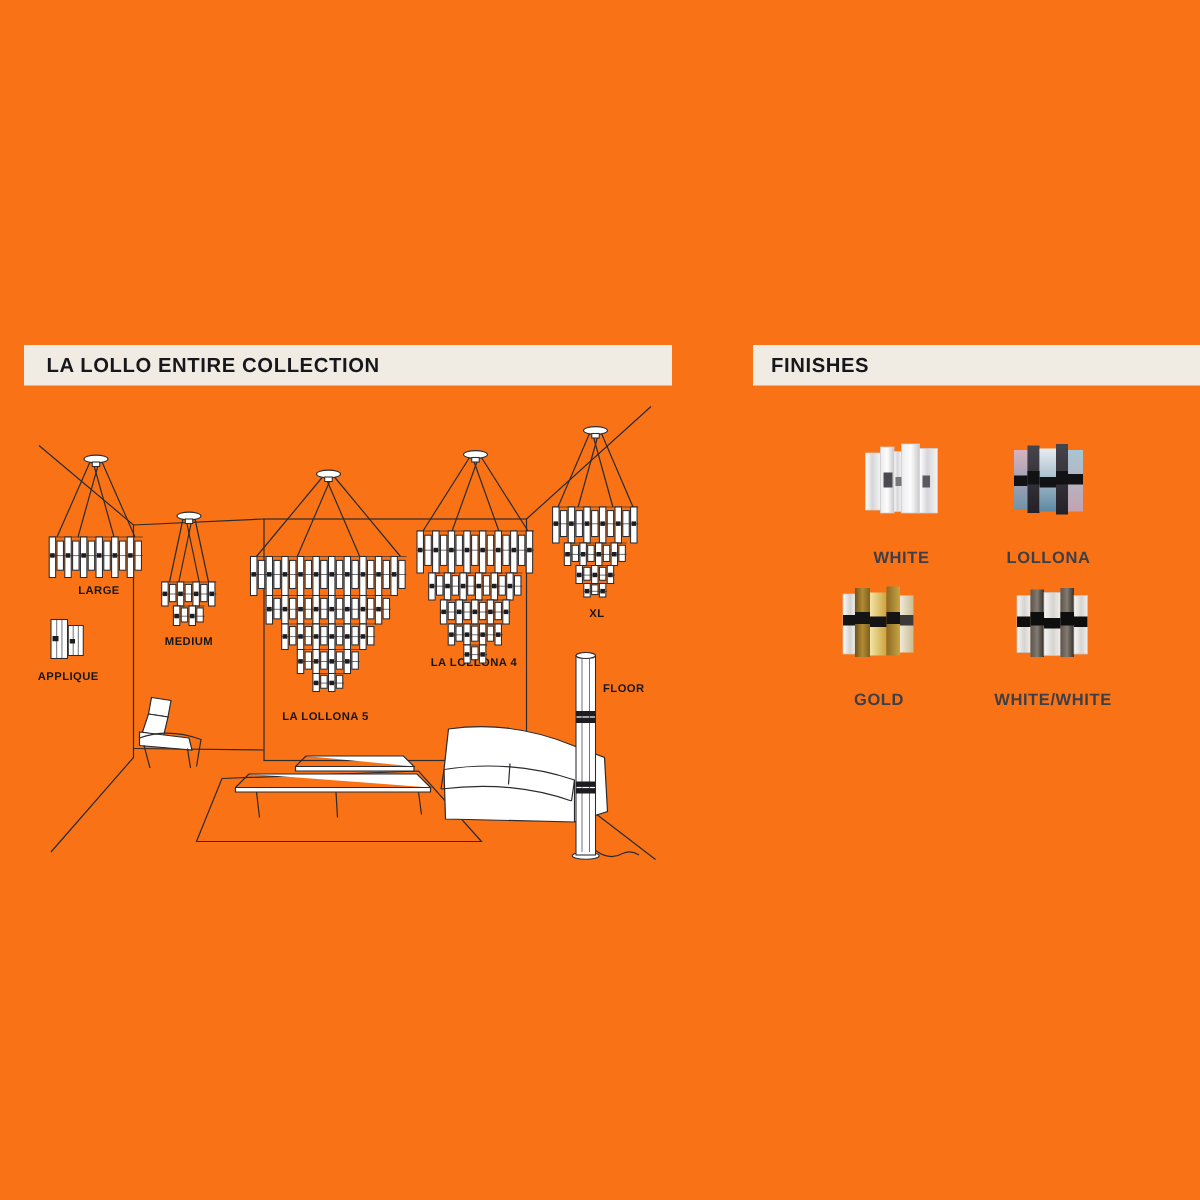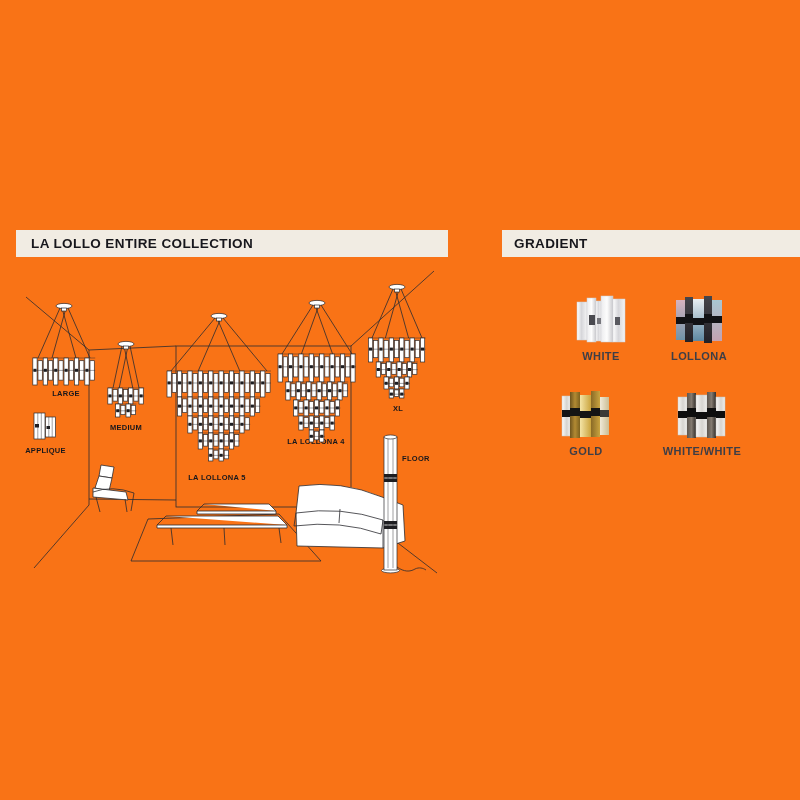--- a/index.html
+++ b/index.html
@@ -12,32 +12,32 @@
   #illustration{position:absolute;left:0;top:0;}
   .ln{stroke:#2b2b30;stroke-width:0.8;fill:none;}
   .thin{stroke:#2b2b30;stroke-width:0.45;fill:none;}
   .slat{fill:#ffffff;stroke:#2b2b30;stroke-width:0.7;}
   .whitefill{fill:#ffffff;}
   .band{fill:#1d1d21;stroke:none;}
   .fig-label{font-family:"Liberation Sans",sans-serif;font-size:7.5px;font-weight:bold;
              fill:#17171c;letter-spacing:0.3px;}
   .finish-cell{position:absolute;width:100px;display:flex;flex-direction:column;align-items:center;}
   .finish-swatch{display:block;}
-  .finish-label{margin-top:6px;font-size:11px;font-weight:bold;color:#3e3e46;letter-spacing:0.4px;text-align:center;}
+  .finish-label{margin-top:22px;font-size:11px;font-weight:bold;color:#3e3e46;letter-spacing:0.4px;text-align:center;}
 </style>
 </head>
 <body>
 
 <div class="page">
 
   <div class="section-bar bar-left">
     <span class="section-title">LA LOLLO ENTIRE COLLECTION</span>
   </div>
   <div class="section-bar bar-right">
-    <span class="section-title">GRADIENT</span>
+    <span class="section-title">FINISHES</span>
   </div>
 
   <svg id="illustration" width="800" height="800" viewBox="0 0 800 800">
 
     <g>
       <path class="ln" d="M26,297 L89,350 L89,505 L34,568"></path>
       <path class="ln" d="M89,350 L176,346"></path>
       <path class="ln" d="M89,499 L176,500"></path>
       <rect class="ln" x="176" y="346" width="175" height="161"></rect>
       <path class="ln" d="M351,346 L434,271"></path>

